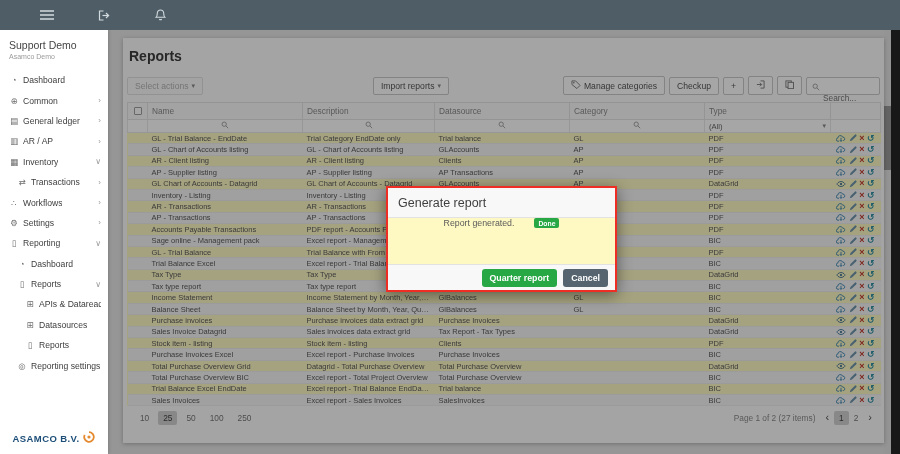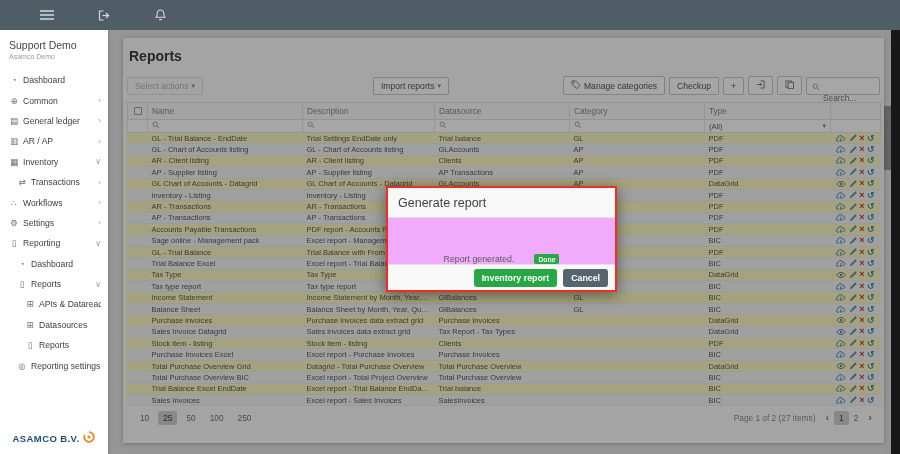--- a/index.html
+++ b/index.html
@@ -52,21 +52,21 @@
   .search-box { display:flex; align-items:center; gap:3px; border:1px solid #c9c9c9;
                 border-radius:2px; background:#fff; height:18px; padding:0 5px; width:74px; }
   .search-box input { border:none; outline:none; width:100%; font-size:8.3px; color:#555;
                       font-family:inherit; background:transparent;margin-top:25px; }
 
   
   table { width:753px; border-collapse:collapse; table-layout:fixed; background:#fef9c3; }
   th { font-size:8.3px; font-weight:normal; color:#8a8a8a; text-align:left;
        padding:3px 4px; height:14px; background:#fafafa;
        border:1px solid #e4e4e4; white-space:nowrap; overflow:hidden; }
-  .filter-row td { height:11px; border:1px solid #e9e9e9; padding:1px 4px; background:#fff; }
+  .filter-row td { height:11px; border:1px solid #e9e9e9; padding:1px 4px; background:#fff;text-align:center; }
   td { font-size:7.5px; color:#5a5a5a; padding:0 4px; height:11.4px;
        border-bottom:1px solid #eeeeee; white-space:nowrap; overflow:hidden;
        text-overflow:ellipsis; }
   tbody tr:nth-child(even) td { background:#f6f6f6; }
   .chk { width:8px; height:8px; border:1px solid #9f9f9f; background:#fff; margin:0 auto; border-radius:1px; }
   .type-filter { display:flex; align-items:center; justify-content:space-between; font-size:7.6px; color:#666; }
   .c-act { overflow:visible; }
   .acts { display:flex; align-items:center; justify-content:center; gap:2.5px; }
   .ai { display:inline-flex; align-items:center; line-height:1; cursor:pointer; }
   .ai-x { color:var(--icon-red,#c23b2e); font-size:9px; font-weight:bold; }
@@ -84,22 +84,22 @@
 
   
   .overlay { position:absolute; left:108px; top:30px; right:0; bottom:0;
              background:rgba(0,0,0,.35); z-index:35; }
   .modal { position:absolute; left:386px; top:186px; width:231px; z-index:50;
            background:#fff; border:2px solid var(--modal-border,#ee2e24);
            box-shadow:0 3px 14px rgba(0,0,0,.45); }
   .modal-head { height:30px; background:#f8f8f8; border-bottom:1px solid #e2e2e2;
                 display:flex; align-items:center; padding:0 10px;
                 font-size:12.5px; color:#3f3f3f; }
-  .modal-body { height:46px; display:flex; align-items:flex-end; justify-content:center;
-                gap:20px; font-size:8.8px; color:#5a5a5a; background:#f0abfc; }
+  .modal-body { height:46px; display:flex; align-items:flex-start; justify-content:center;
+                gap:20px; font-size:8.8px; color:#5a5a5a; background:#fef9c3; }
   .badge { background:var(--accent-green,#28a745); color:#fff; font-size:6.8px;
            font-weight:bold; padding:1.5px 4px; border-radius:2px; }
   .modal-foot { height:26px; background:#f8f8f8; border-top:1px solid #e2e2e2;
                 display:flex; align-items:center; justify-content:flex-end; gap:6px; padding:0 7px; }
   .m-btn { border:none; border-radius:3px; color:#fff; font-size:8.8px; font-weight:bold;
            padding:4px 8px; cursor:pointer; font-family:inherit; }
   .m-btn.green { background:var(--accent-green,#28a745); }
   .m-btn.slate { background:#55646e; }
 </style>
 </head>
@@ -325,21 +325,21 @@
                   <span class="caret">▾</span>
                 </span>
             </td>
             <td></td>
           </tr>
         </thead>
         <tbody>
             <tr>
               <td></td>
               <td>GL - Trial Balance - EndDate</td>
-              <td>Trial Settings EndDate only</td>
+              <td>Trial Category EndDate only</td>
               <td>Trial balance</td>
               <td>GL</td>
               <td>PDF</td>
               <td class="c-act">
                 <span class="acts">
                   <span class="ai" style="color:var(--link-blue)">
                     <svg width="10" height="9" viewBox="0 0 12 10">
                       <path d="M3.6 8.3H2.5a1.9 1.9 0 0 1-.3-3.8A3 3 0 0 1 8 3.4a2.1 2.1 0 0 1 .9 4.1H8.4" fill="none" stroke="currentColor" stroke-width="1"></path>
                       <path d="M6 4.2v4.2M4.6 7l1.4 1.5L7.4 7" fill="none" stroke="currentColor" stroke-width="1"></path>
                     </svg>
@@ -947,18 +947,18 @@
 
   <div class="overlay"></div>
 
   <div class="modal">
     <div class="modal-head">Generate report</div>
     <div class="modal-body">
       <span>Report generated.</span>
       <span class="badge">Done</span>
     </div>
     <div class="modal-foot">
-      <button class="m-btn green">Inventory report</button>
+      <button class="m-btn green">Quarter report</button>
       <button class="m-btn slate">Cancel</button>
     </div>
   </div>
 
 </div>
 
 </body></html>

